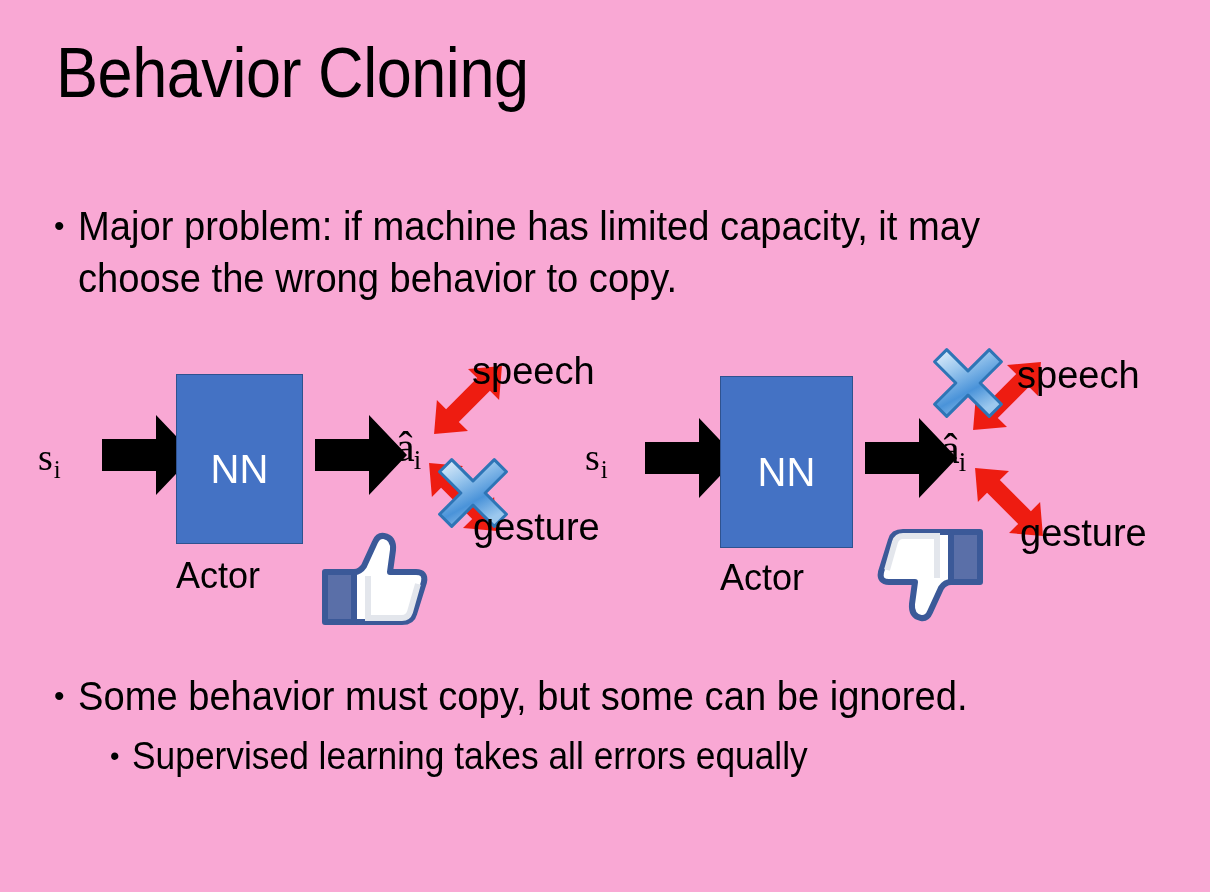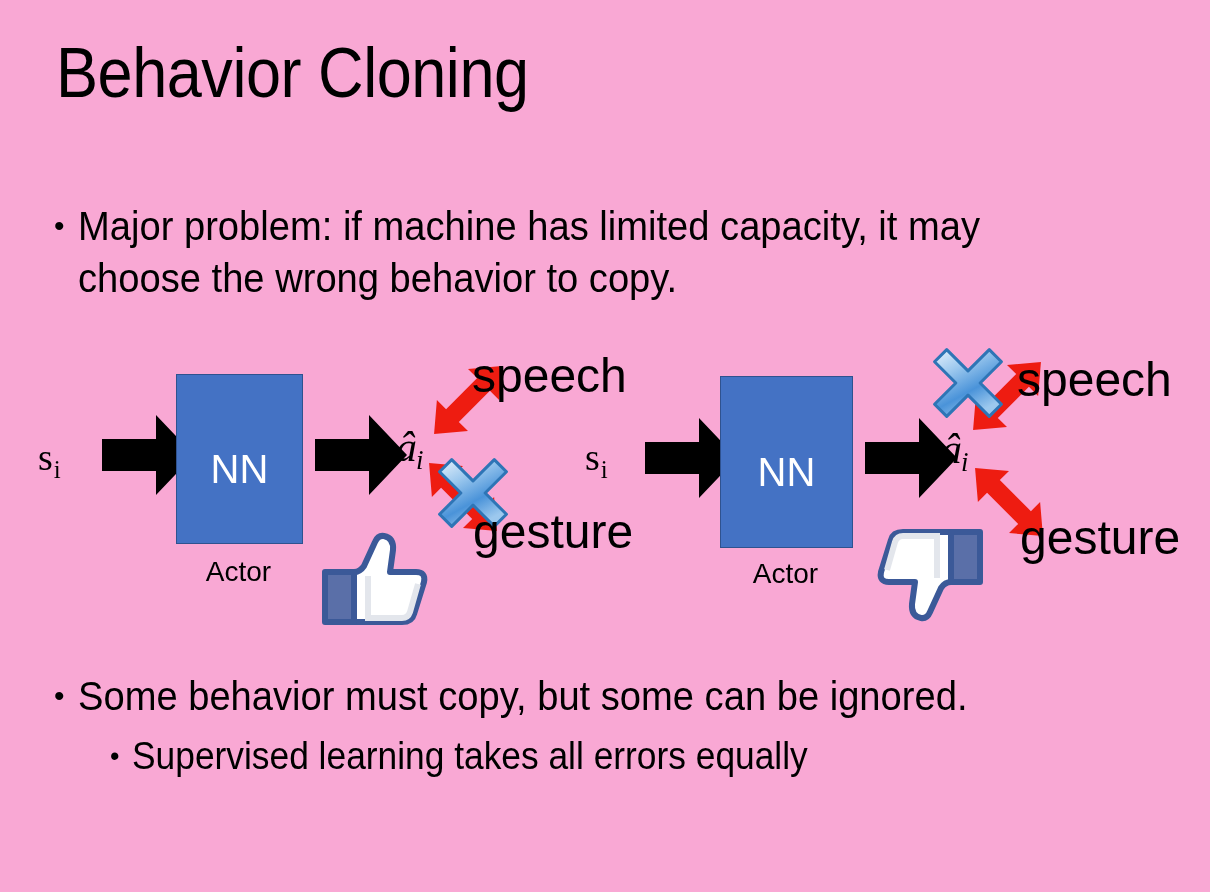--- a/index.html
+++ b/index.html
@@ -92,50 +92,49 @@
     color: #ffffff;
     font-family: "Liberation Sans", sans-serif;
     font-size: 40px;
     line-height: 1;
     margin-top: 20px;
   }
 
   .actor-label {
     position: absolute;
     font-family: "Liberation Sans", sans-serif;
-    font-size: 28px;
-    line-height: 1;
-    text-align: center;
+    font-size: 36px;
+    line-height: 1;
+    text-align: left;
     color: #000;
   }
 
   .black-arrow { position: absolute; }
 
   .a-hat {
     position: absolute;
     font-family: "Liberation Serif", serif;
-    font-style: italic;
     font-size: 42px;
     line-height: 1;
     color: #000;
     white-space: nowrap;
   }
   .a-hat .sub {
     font-size: 27px;
     vertical-align: -0.28em;
     margin-left: -1px;
   }
 
   .red-arrow { position: absolute; }
   .blue-x    { position: absolute; }
 
   .out-label {
     position: absolute;
     font-family: "Liberation Sans", sans-serif;
-    font-size: 48px;
+    font-size: 38px;
     line-height: 1;
     color: #000;
     white-space: nowrap;
   }
 
   .thumb { position: absolute; }
 </style>
 </head>
 <body>
 

